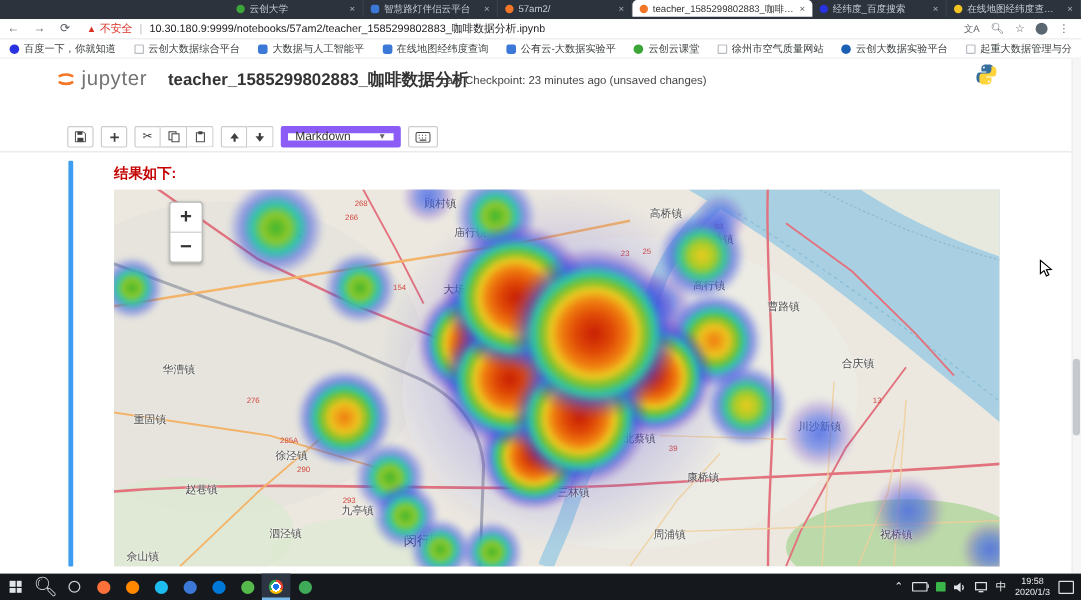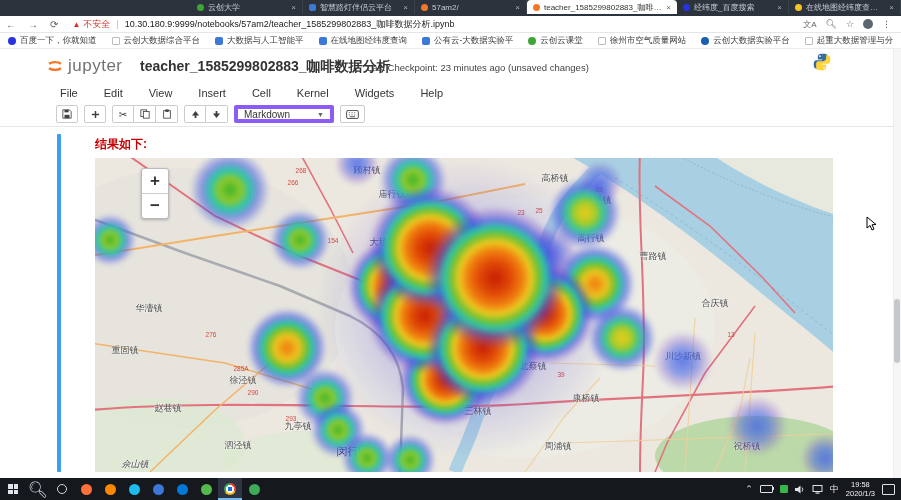--- a/index.html
+++ b/index.html
@@ -54,21 +54,21 @@
   .kernel-ind{width:9px;height:9px;border:1.5px solid #757575;border-radius:50%;box-sizing:border-box;}
   
   .jtoolbar{position:absolute;left:0;top:103px;width:901px;height:22px;display:flex;align-items:center;gap:6px;padding-left:56px;box-sizing:border-box;}
   .tbg{display:flex;}
   .tbtn{height:18px;min-width:22px;background:#fff;border:1px solid #ccc;display:flex;align-items:center;justify-content:center;
     gap:3px;padding:0 5px;box-sizing:border-box;font-size:10px;color:#333;}
   .tbg .tbtn + .tbtn{border-left:none;}
   .tbg .tbtn:first-child{border-radius:2px 0 0 2px;}
   .tbg .tbtn:last-child{border-radius:0 2px 2px 0;}
   .tbg .tbtn:only-child{border-radius:2px;}
-  .cellsel{height:18px;width:100px;background:#fff;border:4px solid #8b5cf6;border-radius:2px;display:flex;align-items:center;
+  .cellsel{height:18px;width:100px;background:#fff;border:6px solid #8b5cf6;border-radius:2px;display:flex;align-items:center;
     justify-content:space-between;padding:0 6px;font-size:10px;color:#333;box-sizing:border-box;}
   .jdivider{position:absolute;left:0;top:126px;width:901px;height:1px;background:#e7e7e7;}
   
   .cellbar{position:absolute;left:57px;top:134px;width:4px;height:338px;background:#3d9df0;border-radius:1px;}
   .cellheading{position:absolute;left:95px;top:136px;font-size:12px;font-weight:bold;color:#c40000;}
   
   .map{position:absolute;left:95px;top:158px;width:738px;height:314px;overflow:hidden;background:#ece8e0;}
   .map svg.base{position:absolute;left:0;top:0;}
   .map-labels{position:absolute;left:0;top:0;width:100%;height:100%;z-index:3;}
   .mlabel{position:absolute;transform:translate(-50%,-50%);font-size:9px;color:#4c4c4c;white-space:nowrap;
@@ -233,30 +233,20 @@
       <svg width="20" height="20" viewBox="0 0 24 24">
         <path d="M12 2c-4 0-5 2-5 4v3h5v1H5c-2 0-3 2-3 5s1 5 3 5h2v-3c0-2 1-4 4-4h5c2 0 3-1 3-3V6c0-2-1-4-5-4z" fill="#366f9d"></path>
         <path d="M12 22c4 0 5-2 5-4v-3h-5v-1h7c2 0 3-2 3-5s-1-5-3-5h-2v3c0 2-1 4-4 4H8c-2 0-3 1-3 3v4c0 2 1 4 5 4z" fill="#ffd43b"></path>
         <circle cx="9.5" cy="5" r="1" fill="#fff"></circle>
           <circle cx="14.5" cy="19" r="1" fill="#fff"></circle>
       </svg>
     </div>
   </div>
 
   <div class="jmenu">
-    <div class="items" id="menu-mount">
-        <span>File</span>
-        <span>Edit</span>
-        <span>View</span>
-        <span>Insert</span>
-        <span>Cell</span>
-        <span>Kernel</span>
-        <span>Widgets</span>
-        <span>Help</span>
-      </div>
   </div>
 
   <div class="jtoolbar">
     <div class="tbg">
         <div class="tbtn">
       <svg width="10" height="10" viewBox="0 0 12 12">
             <path d="M1 1h8l2 2v8H1z" fill="none" stroke="#404040"></path>
             <rect x="3" y="7" width="6" height="4" fill="#404040"></rect>
             <rect x="3" y="1" width="5" height="3" fill="#404040"></rect>
           </svg>
@@ -356,21 +346,21 @@
         <span class="mlabel" style="left: 460px; top: 20px;">高桥镇</span>
         <span class="mlabel" style="left: 503px; top: 42px;">凌桥镇</span>
         <span class="mlabel" style="left: 496px; top: 80px;">高行镇</span>
         <span class="mlabel" style="left: 558px; top: 98px;">曹路镇</span>
         <span class="mlabel" style="left: 620px; top: 145px;">合庆镇</span>
         <span class="mlabel" style="left: 54px; top: 150px;">华漕镇</span>
         <span class="mlabel" style="left: 30px; top: 192px; text-align: center;">重固镇</span>
         <span class="mlabel" style="left: 148px; top: 222px;">徐泾镇</span>
         <span class="mlabel" style="left: 73px; top: 250px;">赵巷镇</span>
         <span class="mlabel" style="left: 143px; top: 287px;">泗泾镇</span>
-        <span class="mlabel" style="left: 40px; top: 306px; font-style: italic;">佘山镇</span>
+        <span class="mlabel" style="left: 24px; top: 306px;">佘山镇</span>
         <span class="mlabel" style="left: 203px; top: 268px;">九亭镇</span>
         <span class="mlabel lg" style="left: 258px; top: 293px;">闵行区</span>
         <span class="mlabel" style="left: 438px; top: 208px;">北蔡镇</span>
         <span class="mlabel" style="left: 383px; top: 253px;">三林镇</span>
         <span class="mlabel" style="left: 491px; top: 240px;">康桥镇</span>
         <span class="mlabel" style="left: 463px; top: 288px;">周浦镇</span>
         <span class="mlabel" style="left: 588px; top: 198px;">川沙新镇</span>
         <span class="mlabel" style="left: 652px; top: 288px;">祝桥镇</span>
         <span class="roadnum" style="left: 206px; top: 12px;">268</span>
         <span class="roadnum" style="left: 198px; top: 24px;">266</span>

